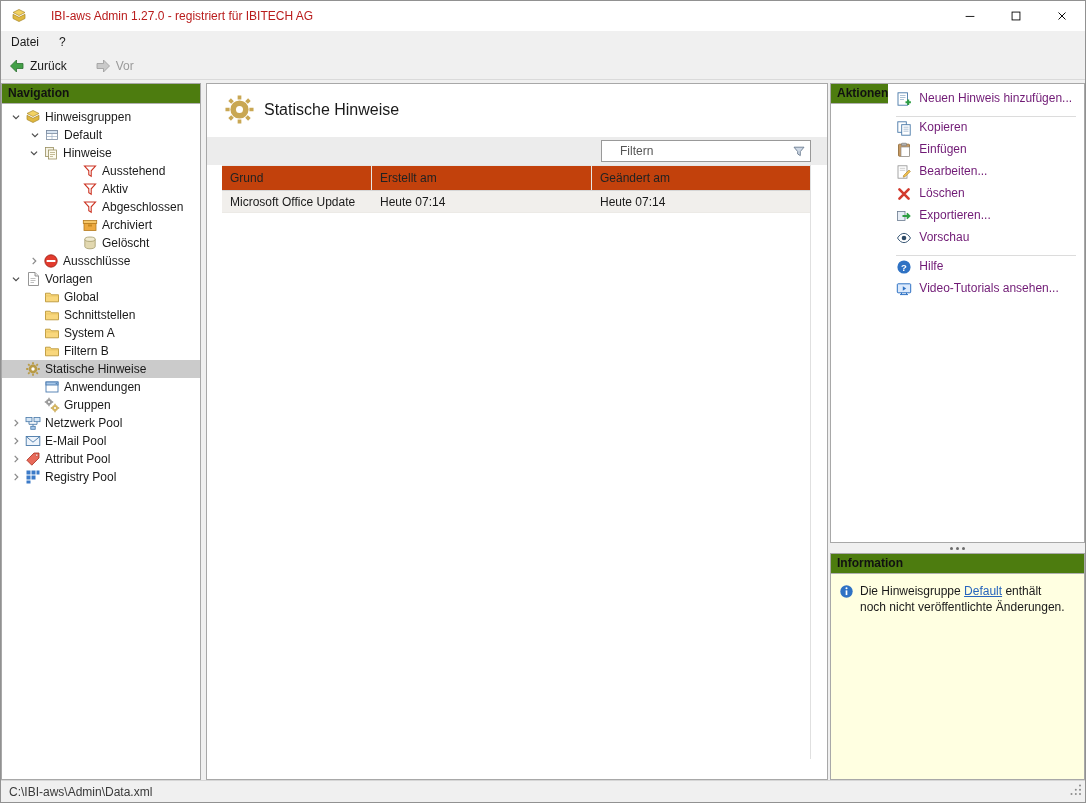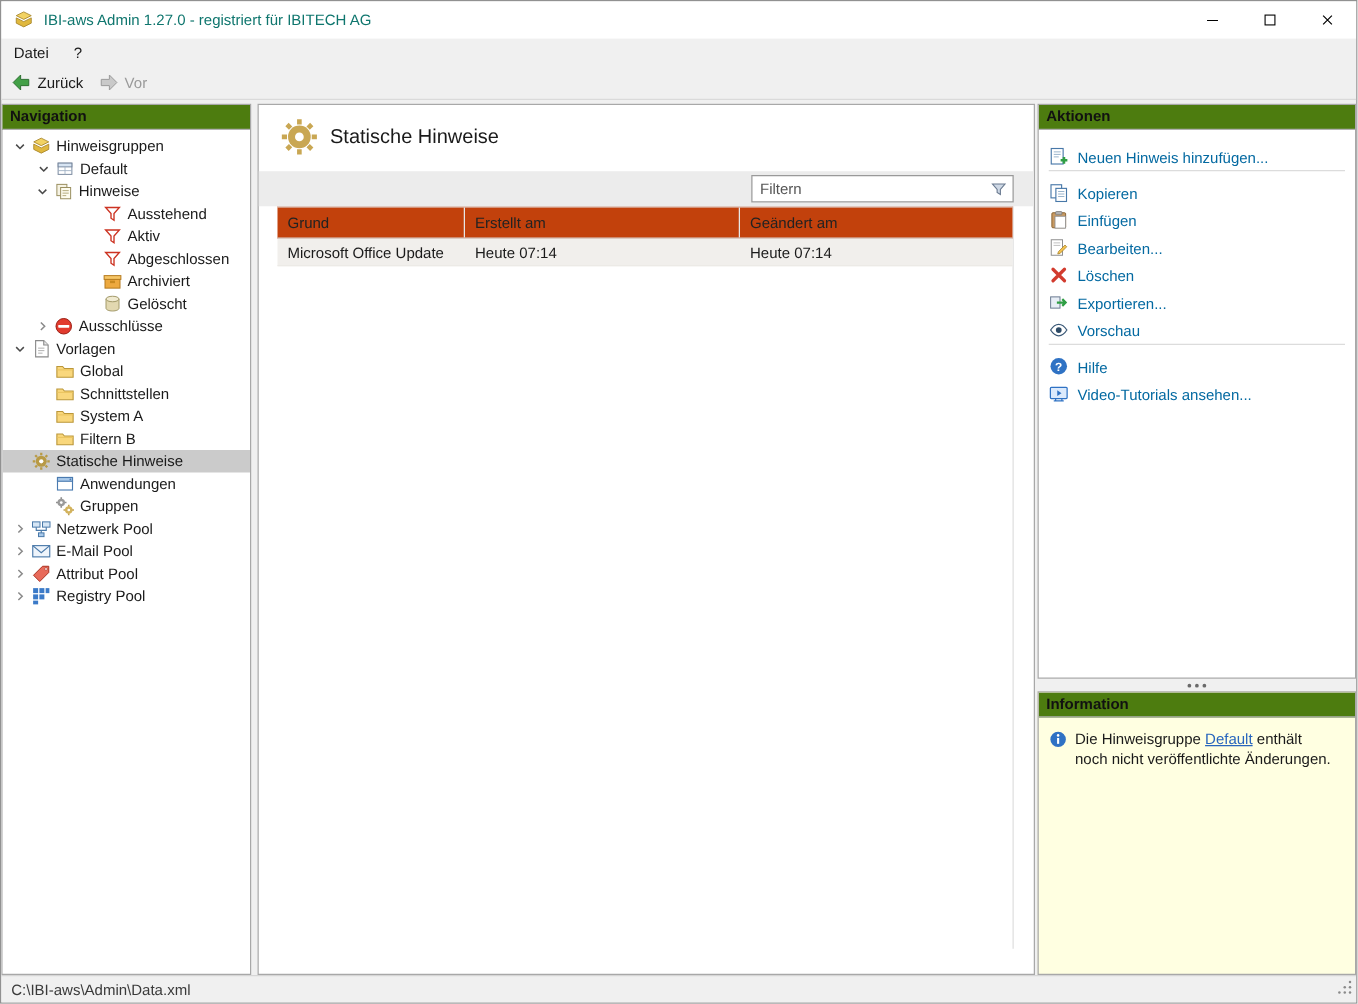--- a/index.html
+++ b/index.html
@@ -4,29 +4,29 @@
 <style>
 *{margin:0;padding:0;box-sizing:border-box}
 html,body{width:1086px;height:803px}
 body{font-family:"Liberation Sans",sans-serif;font-size:12px;color:#1a1a1a;background:#e8e8e8}
 .window{position:relative;width:1086px;height:803px;background:#f0f0f0;border:1px solid #919191;overflow:hidden}
 svg.ic{width:16px;height:16px;display:block}
 
 
 .titlebar{position:absolute;left:0;top:0;width:100%;height:30px;background:#fff;display:flex;align-items:center}
 .titlebar .app-ic{margin-left:10px;display:flex}
-.titlebar .ttl{margin-left:8px;color:#0f766e}
+.titlebar .ttl{margin-left:24px;color:#b91c1c}
 .win-controls{margin-left:auto;display:flex;height:30px}
 .win-btn{width:46px;display:flex;align-items:center;justify-content:center}
 .win-btn svg{width:14px;height:14px}
 
 
 .menubar{position:absolute;left:0;top:30px;width:100%;height:22px;background:#f0f0f0;display:flex;align-items:center}
 .menu-item{padding:0 10px;line-height:22px}
-.toolbar{position:absolute;left:0;top:52px;width:100%;height:27px;background:#f0f0f0;border-bottom:1px solid #dadada;display:flex;align-items:center;padding-left:8px;gap:12px}
+.toolbar{position:absolute;left:0;top:52px;width:100%;height:27px;background:#f0f0f0;border-bottom:1px solid #dadada;display:flex;align-items:center;padding-left:8px;gap:28px}
 .tbtn{display:flex;align-items:center;gap:5px}
 .tbtn.disabled .lbl{color:#9a9a9a}
 
 
 .phead{flex:0 0 20px;height:20px;background:#4d7c0f;border-bottom:1px solid #b0b0b0;line-height:19px;padding-left:6px;font-weight:bold;color:#111}
 
 
 .nav-panel{position:absolute;left:0;top:82px;width:200px;bottom:22px;display:flex;flex-direction:column;border:1px solid #a8a8a8;background:#fff}
 .tree{flex:1;padding-top:4px;overflow:hidden}
 .ti{height:18px;display:flex;align-items:center;cursor:default}
@@ -38,36 +38,36 @@
 .lvl0{padding-left:6px}.lvl1{padding-left:25px}.lvl2{padding-left:24px}.lvl3{padding-left:63px}
 .gear-gold{color:#b89a45}
 
 
 .main-panel{position:absolute;left:205px;top:82px;width:622px;bottom:22px;background:#fff;border:1px solid #a8a8a8}
 .main-gear{position:absolute;left:16px;top:9px;color:#c9a753}
 .main-gear svg{width:33px;height:33px;display:block}
 .main-title{position:absolute;left:57px;top:17px;font-size:16px;color:#1a1a1a}
 .filter-bar{position:absolute;left:0;top:53px;width:100%;height:28px;background:#ececec}
 .filter-box{position:absolute;right:16px;top:3px;width:210px;height:22px;background:#fff;border:1px solid #999;display:flex;align-items:center}
-.filter-box input{flex:1;min-width:0;border:none;outline:none;font:inherit;padding:0 6px;background:transparent;color:#4d7c0f}
+.filter-box input{flex:1;min-width:0;border:none;outline:none;font:inherit;padding:0 18px;background:transparent;color:#4d7c0f}
 .filter-box input::placeholder{color:#555;opacity:1}
 .filter-box .fic{flex:0 0 16px;margin-right:3px;display:flex}
 .tablewrap{position:absolute;left:15px;top:81px;right:16px;bottom:20px;border-right:1px solid #e0e0e0}
 .thead{display:flex;height:26px;border-top:1px solid #e6e6e6;border-bottom:1px solid #d6d6d6;background:#c2410c}
 .th{display:flex;align-items:center;padding-left:8px;border-right:1px solid #e6e6e6;color:#222}
 .th:last-child{border-right:none}
 .c0{width:150px}.c1{width:220px}.c2{flex:1}
 .trow{display:flex;height:22px;background:#f1efec;border-bottom:1px solid #eceae6}
 .td{display:flex;align-items:center;padding-left:8px;white-space:nowrap}
 
 
 .right-col{position:absolute;left:829px;top:82px;width:255px;bottom:22px;display:flex;flex-direction:column}
-.actions-sec{flex:0 0 460px;display:flex;flex-direction:column;border:1px solid #a8a8a8;background:#fff;overflow:hidden}
+.actions-sec{flex:0 0 460px;display:flex;flex-direction:row;border:1px solid #a8a8a8;background:#fff;overflow:hidden}
 .actions-list{flex:1;padding-top:7px;overflow:hidden}
-.aitem{height:22px;display:flex;align-items:flex-end;gap:7px;padding-left:8px;color:#0369a1;cursor:default}
+.aitem{height:22px;display:flex;align-items:flex-start;gap:7px;padding-left:8px;color:#701a75;cursor:default}
 .aitem .lbl{white-space:nowrap}
 .asep{border-top:1px solid #dcdcdc;margin:3px 8px}
 .splitter{flex:0 0 10px;display:flex;align-items:center;justify-content:center;gap:3px}
 .splitter .dot{width:3px;height:3px;background:#6a6a6a;border-radius:50%}
 .info-sec{flex:1;display:flex;flex-direction:column;border:1px solid #a8a8a8;background:#ffffe1;overflow:hidden}
 .info-body{flex:1;padding:9px 8px;display:flex;gap:6px;align-items:flex-start}
 .info-body .iic{flex:0 0 15px;display:flex;margin-top:1px}
 .info-body .iic svg{width:15px;height:15px}
 .info-text{width:206px;line-height:16px;color:#1a1a1a}
 .info-text a{color:#2765bd;text-decoration:underline;cursor:pointer}

